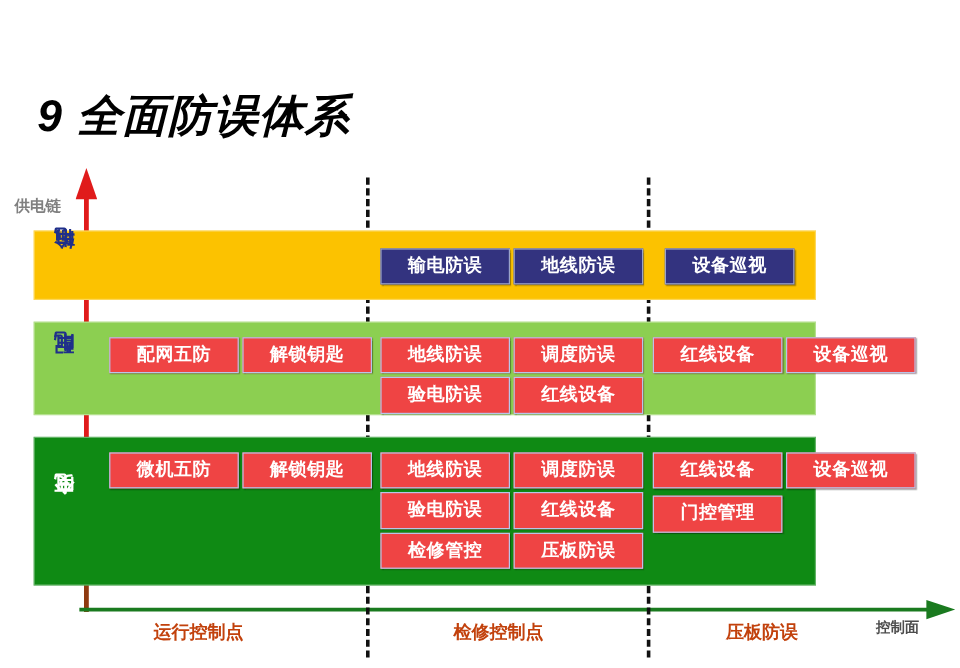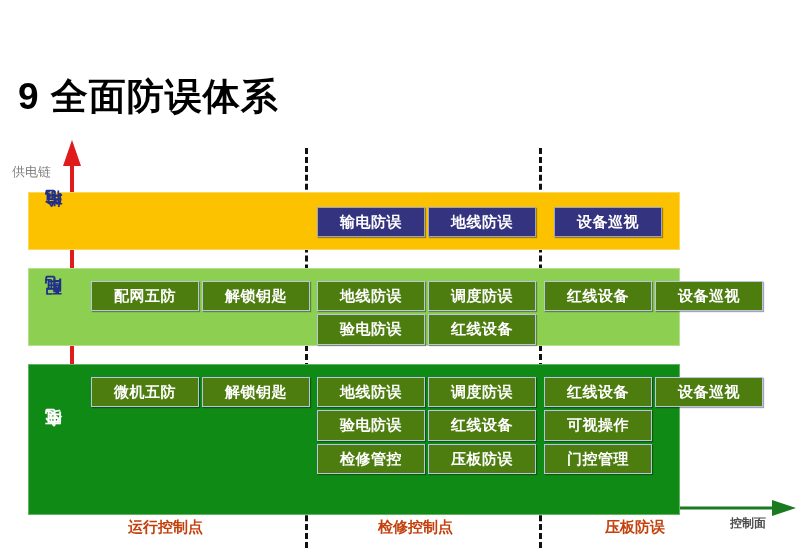--- a/index.html
+++ b/index.html
@@ -11,36 +11,37 @@
     width: 800px;
     height: 557px;
     position: relative;
     font-family: "Liberation Sans", "DejaVu Sans", sans-serif;
     overflow: hidden;
   }
 
   
   #slide-title {
     position: absolute;
-    left: 18px;
+    left: 31px;
     top: 72px;
     font-size: 37px;
     font-weight: bold;
     color: #000000;
     letter-spacing: 1px;
     white-space: nowrap;
+    font-style: italic;
   }
 
   
   #y-axis-label {
     position: absolute;
     left: 12px;
     top: 163px;
     font-size: 13px;
-    font-weight: normal;
+    font-weight: bold;
     color: #808080;
     white-space: nowrap;
   }
   #y-axis-arrow {
     position: absolute;
     left: 63px;
     top: 140px;
     width: 18px;
     height: 372px;
   }
@@ -86,21 +87,21 @@
     background: #fcc200;
     font-family: Liberation Serif, serif;
   }
   #row-distribution {
     top: 268px;
     height: 78px;
     background: #8ccf51;
   }
   #row-substation {
     top: 364px;
-    height: 151px;
+    height: 124px;
     background: #0f8a14;
   }
 
   
   .row-label {
     position: absolute;
     left: 6px;
     top: 0;
     width: 36px;
     height: 100%;
@@ -136,21 +137,21 @@
     position: absolute;
     display: flex;
     flex-direction: column;
     gap: 3px;
   }
   .cell-row {
     display: flex;
     gap: 3px;
   }
   .cell {
-    background: #4d7c0f;
+    background: #ef4444;
     color: #ffffff;
     font-size: 15px;
     font-weight: bold;
     letter-spacing: 0.5px;
     padding: 4px 10px;
     min-width: 86px;
     text-align: center;
     border: 1px solid #b9c4e8;
     box-shadow: 1px 1px 1px rgba(0,0,0,0.35);
     white-space: nowrap;
@@ -284,21 +285,20 @@
       <div class="cell">压板防误</div>
     </div>
   </div>
 
   <div class="cell-group" id="grp-sub-right">
     <div class="cell-row">
       <div class="cell">红线设备</div>
       <div class="cell">设备巡视</div>
     </div>
     <div class="cell-row">
-      <div class="cell">可视操作</div>
     </div>
     <div class="cell-row">
       <div class="cell">门控管理</div>
     </div>
   </div>
 </div>
 
 <div class="section-label" id="section-label-0">运行控制点</div>
 <div class="section-label" id="section-label-1">检修控制点</div>
 <div class="section-label" id="section-label-2">压板防误</div>

